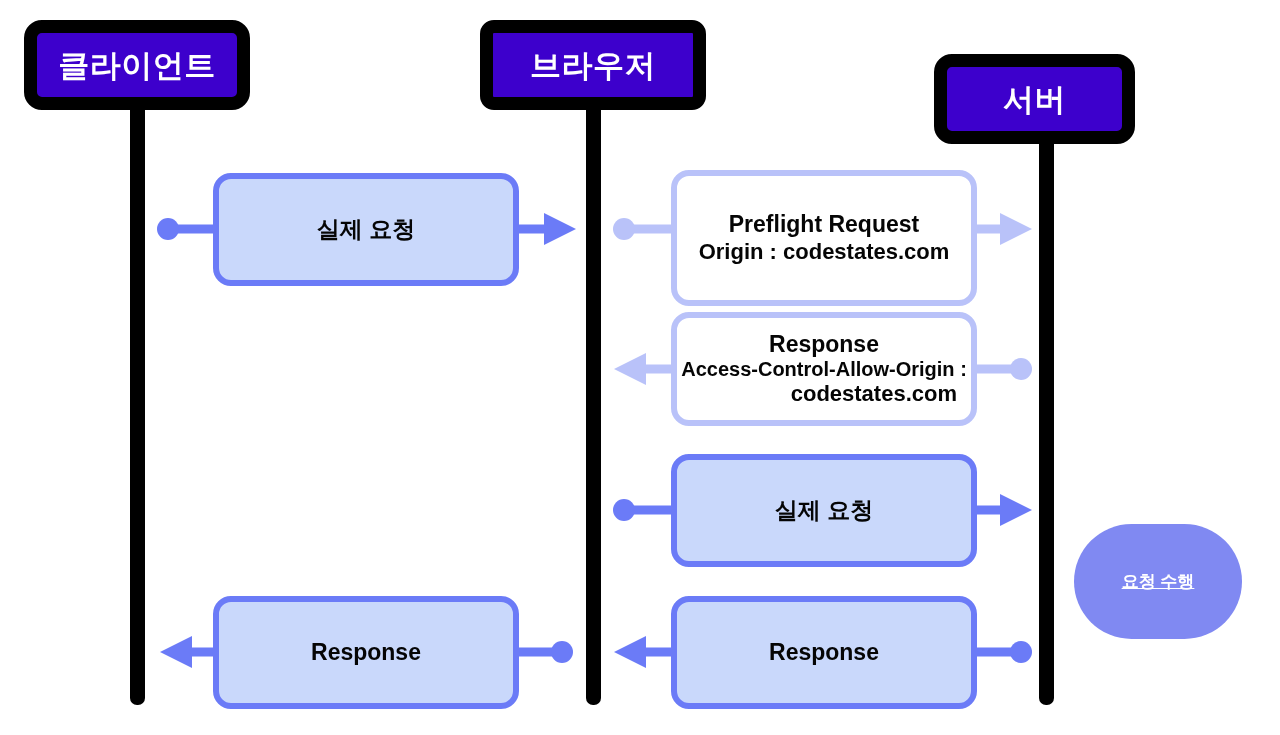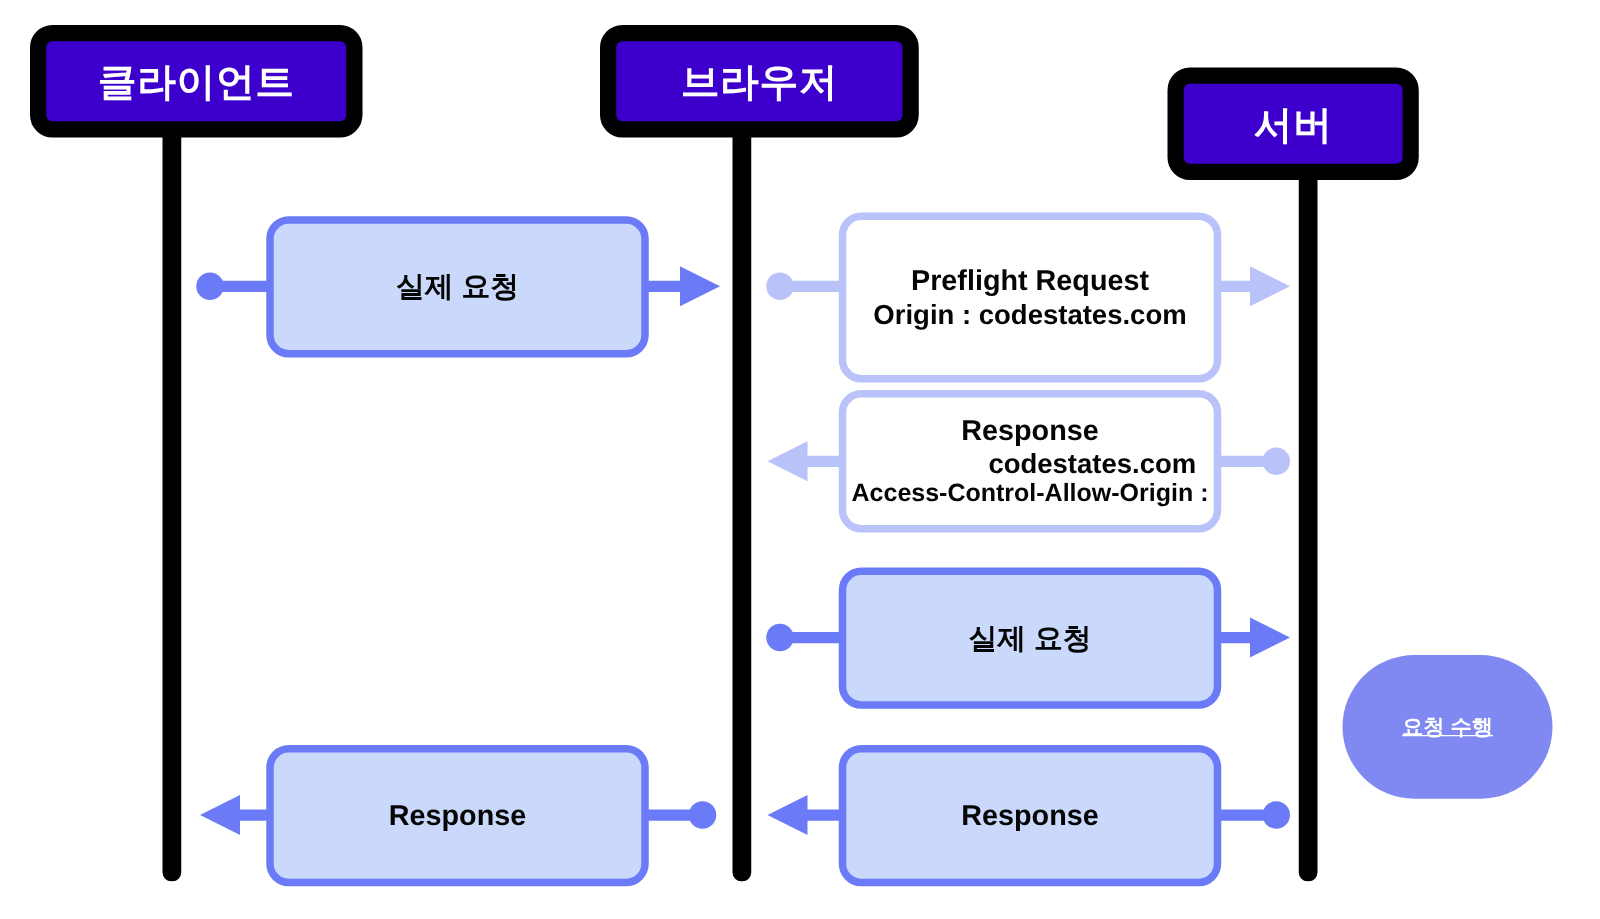--- a/index.html
+++ b/index.html
@@ -112,25 +112,25 @@
 </style>
 </head>
 <body>
 
 <div id="stage">
 
   <div class="lifeline" style="left:130px; top:60px; height:645px;"></div>
   <div class="lifeline" style="left:586px; top:60px; height:645px;"></div>
   <div class="lifeline" style="left:1039px; top:60px; height:645px;"></div>
 
-  <div class="participant" style="left:24px; top:20px; width:266px; height:90px;">
+  <div class="participant" style="left:24px; top:20px; width:226px; height:90px;">
     <span class="plabel">클라이언트</span>
   </div>
 
-  <div class="participant" style="left:480px; top:20px; width:255px; height:90px;">
+  <div class="participant" style="left:480px; top:20px; width:226px; height:90px;border-radius:14px;">
     <span class="plabel">브라우저</span>
   </div>
 
   <div class="participant" style="left:934px; top:20px; width:201px; height:90px;margin-top:34px;">
     <span class="plabel">서버</span>
   </div>
 
   <svg id="wires" viewBox="0 0 1280 735" width="1280" height="735">
 
     <g>
@@ -180,22 +180,22 @@
     <div class="line t-main">실제 요청</div>
   </div>
 
   <div class="msgbox outline" style="left:671px; top:170px; width:306px; height:136px;">
     <div class="line t-main">Preflight Request</div>
     <div class="line t-sub">Origin : codestates.com</div>
   </div>
 
   <div class="msgbox outline" style="left:671px; top:312px; width:306px; height:114px;">
     <div class="line t-main">Response</div>
+    <div class="line t-small">Access-Control-Allow-Origin :</div>
     <div class="line t-sub t-right">codestates.com</div>
-    <div class="line t-small">Access-Control-Allow-Origin :</div>
   </div>
 
   <div class="msgbox filled" style="left:671px; top:454px; width:306px; height:113px;">
     <div class="line t-main">실제 요청</div>
   </div>
 
   <div class="msgbox filled" style="left:671px; top:596px; width:306px; height:113px;">
     <div class="line t-main">Response</div>
   </div>
 

